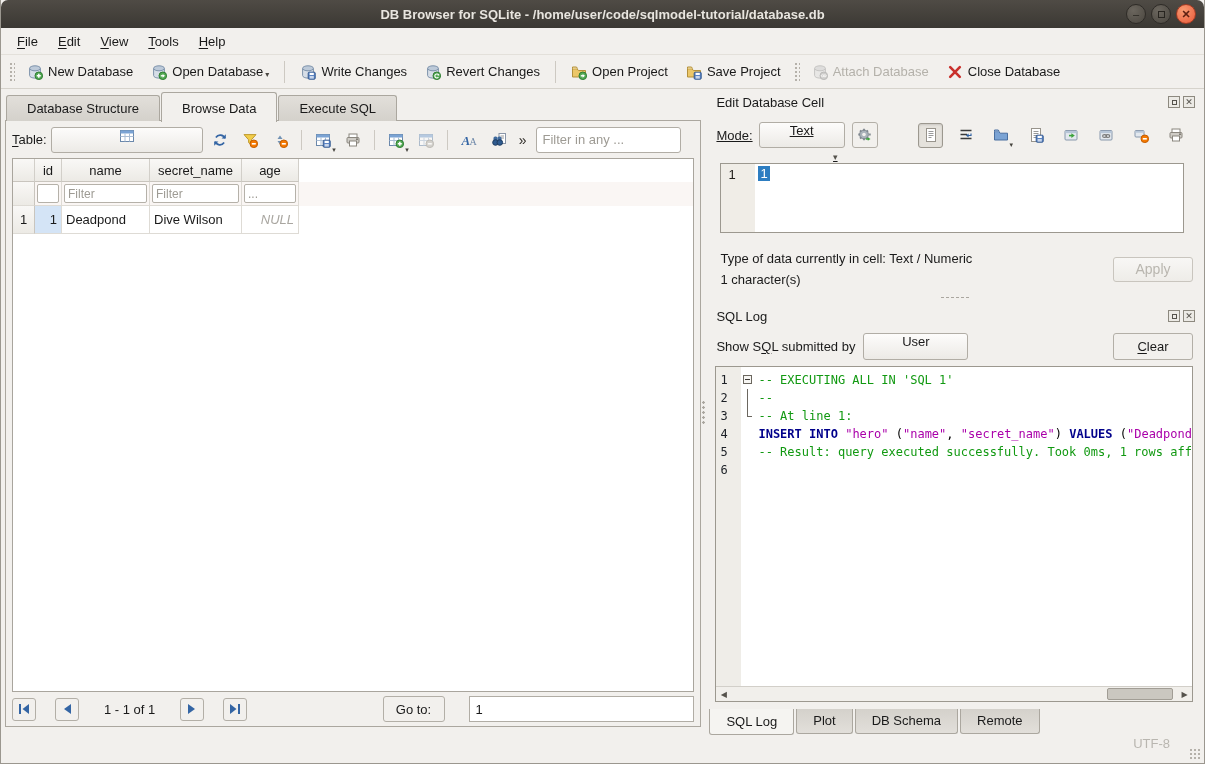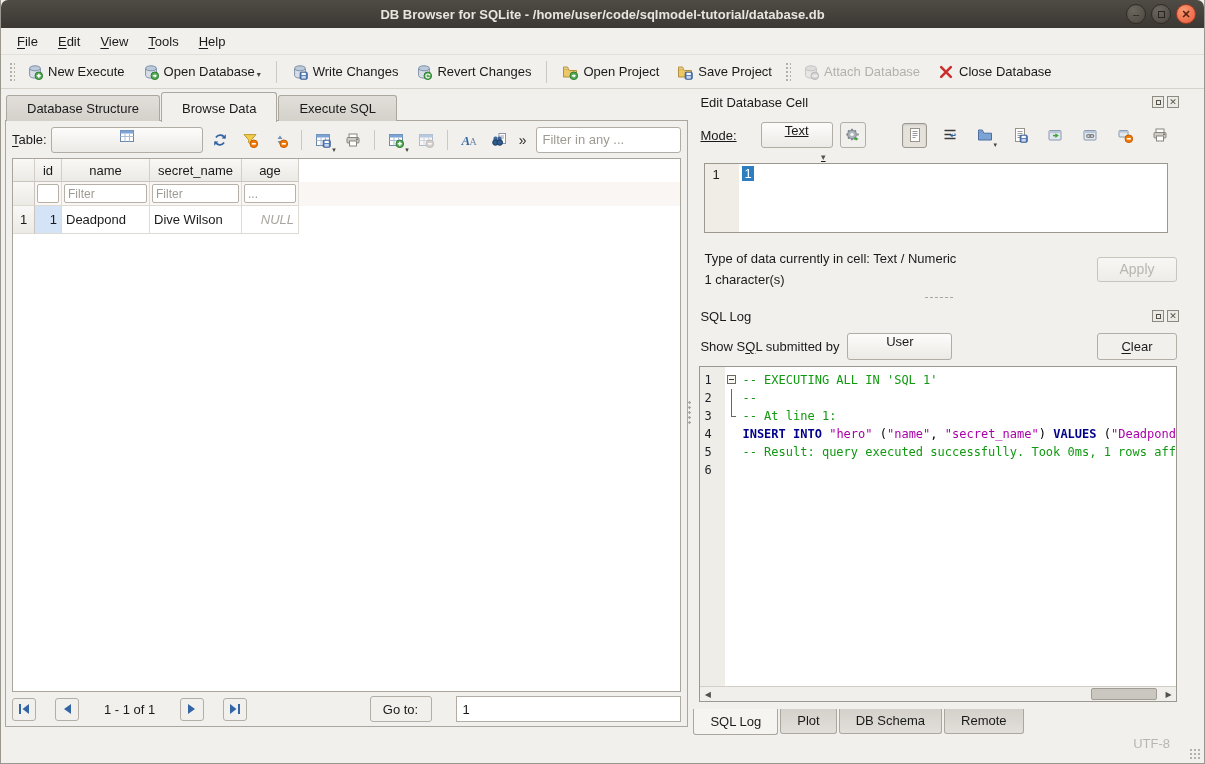--- a/index.html
+++ b/index.html
@@ -26,21 +26,21 @@
   .tb-btn { display:flex; align-items:center; gap:5px; padding:5px 9px; border-radius:3px; white-space:nowrap; }
   .tb-btn.disabled { color:#b4b1aa; }
   .tb-btn.disabled svg { opacity:.45; filter:grayscale(1); }
   .mini-caret { font-size:8px; color:#4a4742; align-self:flex-end; margin:0 0 1px -3px; }
 
   
   .content { display:flex; height:648px; }
   .left-panel { width:705px; display:flex; flex-direction:column; padding:2px 0 10px 4px; }
   .vsplitter { width:7px; display:flex; align-items:center; justify-content:center; }
   .vsplitter .dots { width:3px; height:26px; background-image:radial-gradient(#aaa69f 1px, transparent 1.2px); background-size:3px 5px; }
-  .right-panel { flex:1; display:flex; flex-direction:column; padding-right:18px; }
+  .right-panel { flex:1; display:flex; flex-direction:column; padding-right:2px; }
 
   
   .tabs { height:30px; display:flex; align-items:flex-end; padding-left:1px; position:relative; z-index:2; }
   .tab { padding:5px 20px 6px 20px; border:1px solid #aba79f; border-bottom:none; border-radius:3px 3px 0 0; background:linear-gradient(#e2dfda,#d4d1cb); margin-right:1px; height:26px; white-space:nowrap; }
   .tab.active { background:#f2f0ed; height:30px; padding-top:8px; margin-bottom:-1px; }
   .frame { flex:1; border:1px solid #aba79f; background:#f2f0ed; display:flex; flex-direction:column; margin-top:-1px; }
 
   
   .browse-bar { height:37px; display:flex; align-items:center; padding:0 6px; gap:4px; }
   .select { height:26px; background:linear-gradient(#fdfcfb,#eceae6); border:1px solid #b1ada5; border-radius:3px; display:flex; align-items:center; padding:0 6px; gap:14px;flex-direction:column; }
@@ -152,21 +152,21 @@
       <div class="tb-grip"></div>
       <div class="tb-btn">
         <span>
           <svg width="16" height="16" viewBox="0 0 16 16">
             <path d="M2.6 4.3v7.2c0 1.5 2.4 2.6 5.4 2.6s5.4-1.1 5.4-2.6V4.3" fill="#d7dee7" stroke="#7d92ab"></path>
             <ellipse cx="8" cy="4.3" rx="5.4" ry="2.5" fill="#bdcad9" stroke="#7d92ab"></ellipse>
             <circle cx="11.8" cy="11.8" r="3.8" fill="#54a954" stroke="#2e7d32"></circle>
             <path d="M11.8 9.8v4M9.8 11.8h4" stroke="#fff" stroke-width="1.5"></path>
           </svg>
         </span>
-        <span>New Execute</span>
+        <span>New Database</span>
       </div>
       <div class="tb-btn">
         <span>
           <svg width="16" height="16" viewBox="0 0 16 16">
             <path d="M2.6 4.3v7.2c0 1.5 2.4 2.6 5.4 2.6s5.4-1.1 5.4-2.6V4.3" fill="#d7dee7" stroke="#7d92ab"></path>
             <ellipse cx="8" cy="4.3" rx="5.4" ry="2.5" fill="#bdcad9" stroke="#7d92ab"></ellipse>
             <circle cx="11.8" cy="11.8" r="3.8" fill="#54a954" stroke="#2e7d32"></circle>
             <path d="M9.8 11.8h2.4" stroke="#fff" stroke-width="1.4"></path>
             <path d="M11.6 9.9l2.4 1.9-2.4 1.9z" fill="#fff"></path>
           </svg>
@@ -450,21 +450,21 @@
         <span class="dock-btns">
           <span class="dock-btn">
               <span class="inner-sq"></span>
             </span>
           <span class="dock-btn">✕</span>
         </span>
       </div>
 
       <div class="mode-row">
         <span>Mode:</span>
-        <div class="select" style="width:72px;margin-left:24px">
+        <div class="select" style="width:86px;margin-left:6px">
           <span>Text</span>
           <span class="caret">▾</span>
         </div>
         <div class="nav-btn" style="width:26px;height:26px;margin-left:7px">
             <span>
               <svg width="16" height="16" viewBox="0 0 16 16">
                 <circle cx="7" cy="7.5" r="4.4" fill="#aab2ba" stroke="#7e868e"></circle>
                 <circle cx="7" cy="7.5" r="1.8" fill="#f2f0ed"></circle>
                 <g stroke="#7e868e" stroke-width="1.8">
                   <path d="M7 1.8v1.6M7 11.6v1.6M1.3 7.5h1.6M12.1 7.5h1.6M3 3.5l1.1 1.1M9.9 10.4l1.1 1.1M11 3.5L9.9 4.6M4.1 10.4L3 11.5"></path>

